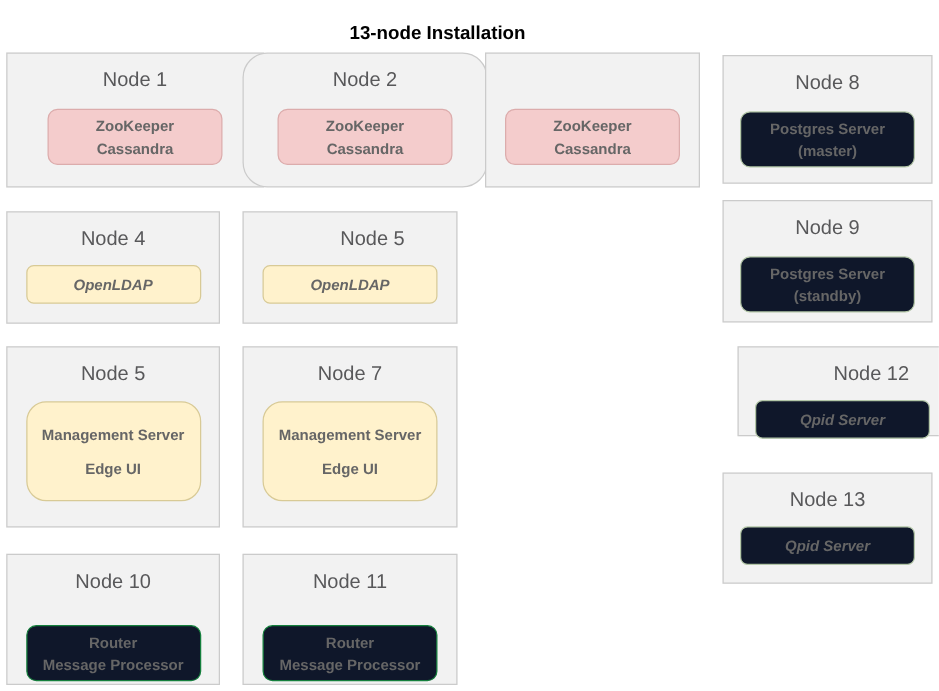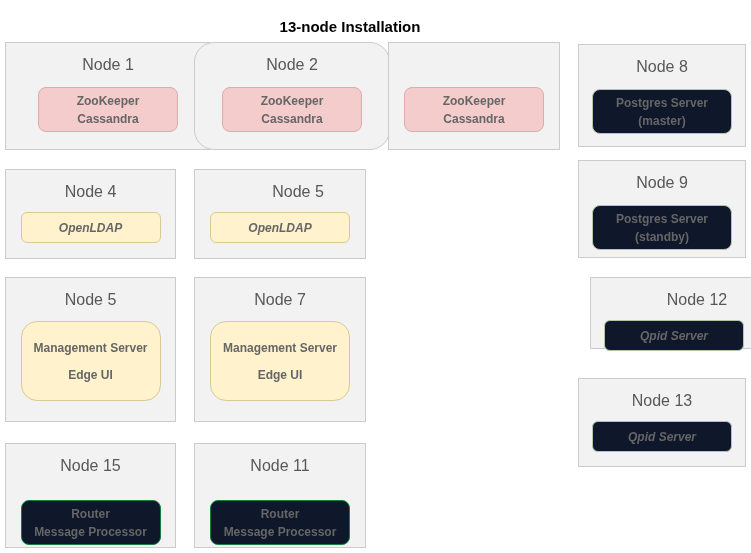--- a/index.html
+++ b/index.html
@@ -153,21 +153,21 @@
 
   <div class="node n9">
     <div class="node-title">Node 9</div>
     <div class="badge green badge-2line">
       <span class="svc">Postgres Server</span>
       <span class="svc">(standby)</span>
     </div>
   </div>
 
   <div class="node n10">
-    <div class="node-title">Node 15</div>
+    <div class="node-title">Node 10</div>
     <div class="badge blue badge-2line">
       <span class="svc">Router</span>
       <span class="svc">Message Processor</span>
     </div>
   </div>
 
   <div class="node n11">
     <div class="node-title">Node 11</div>
     <div class="badge blue badge-2line">
       <span class="svc">Router</span>

